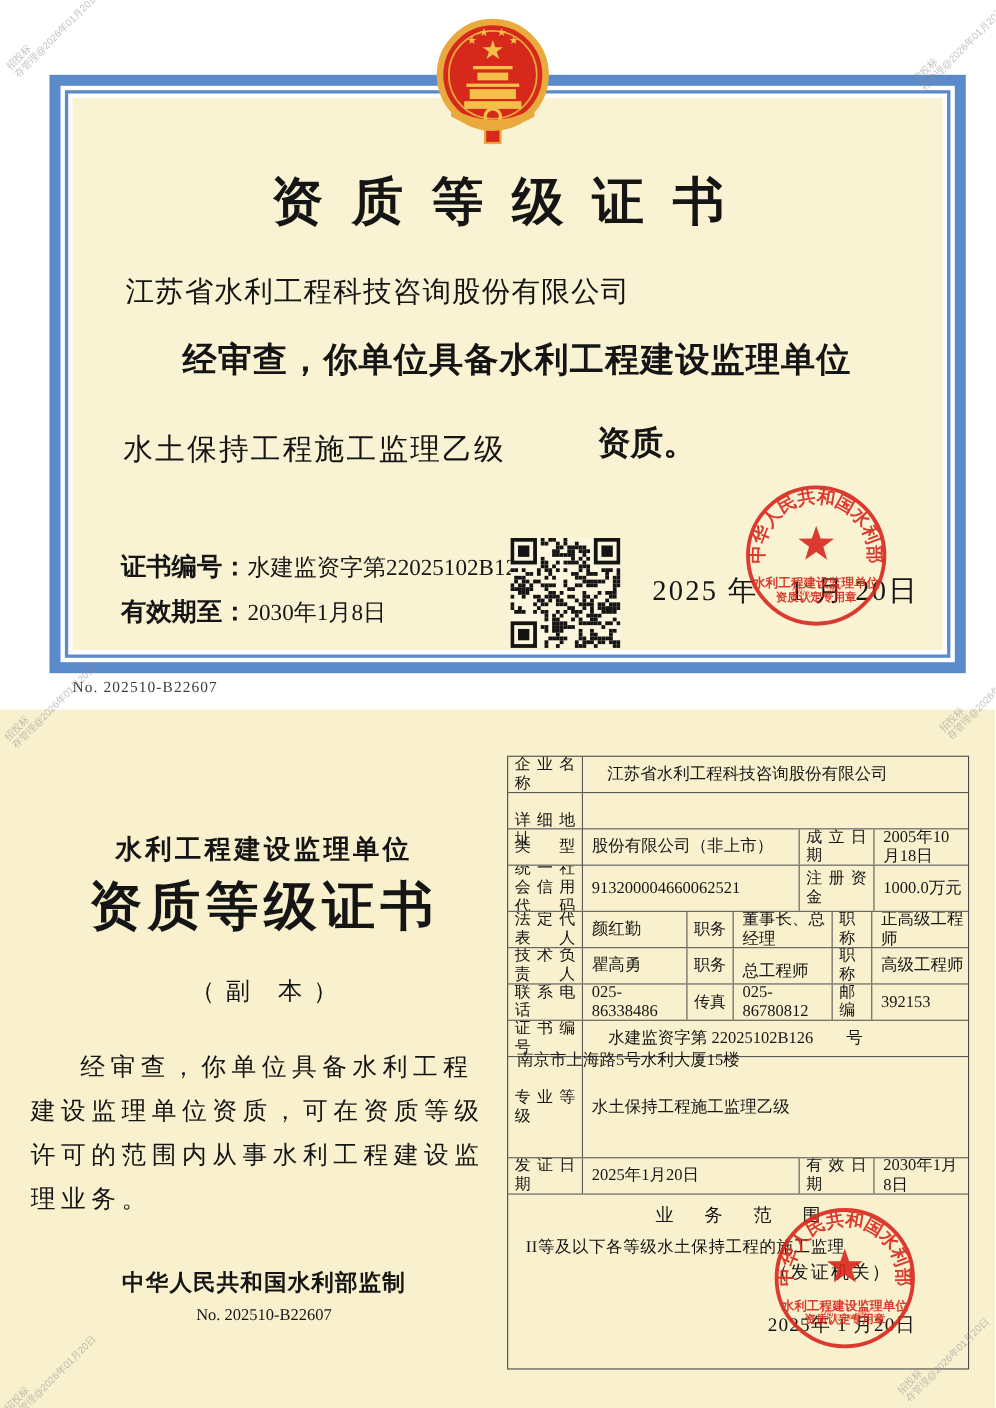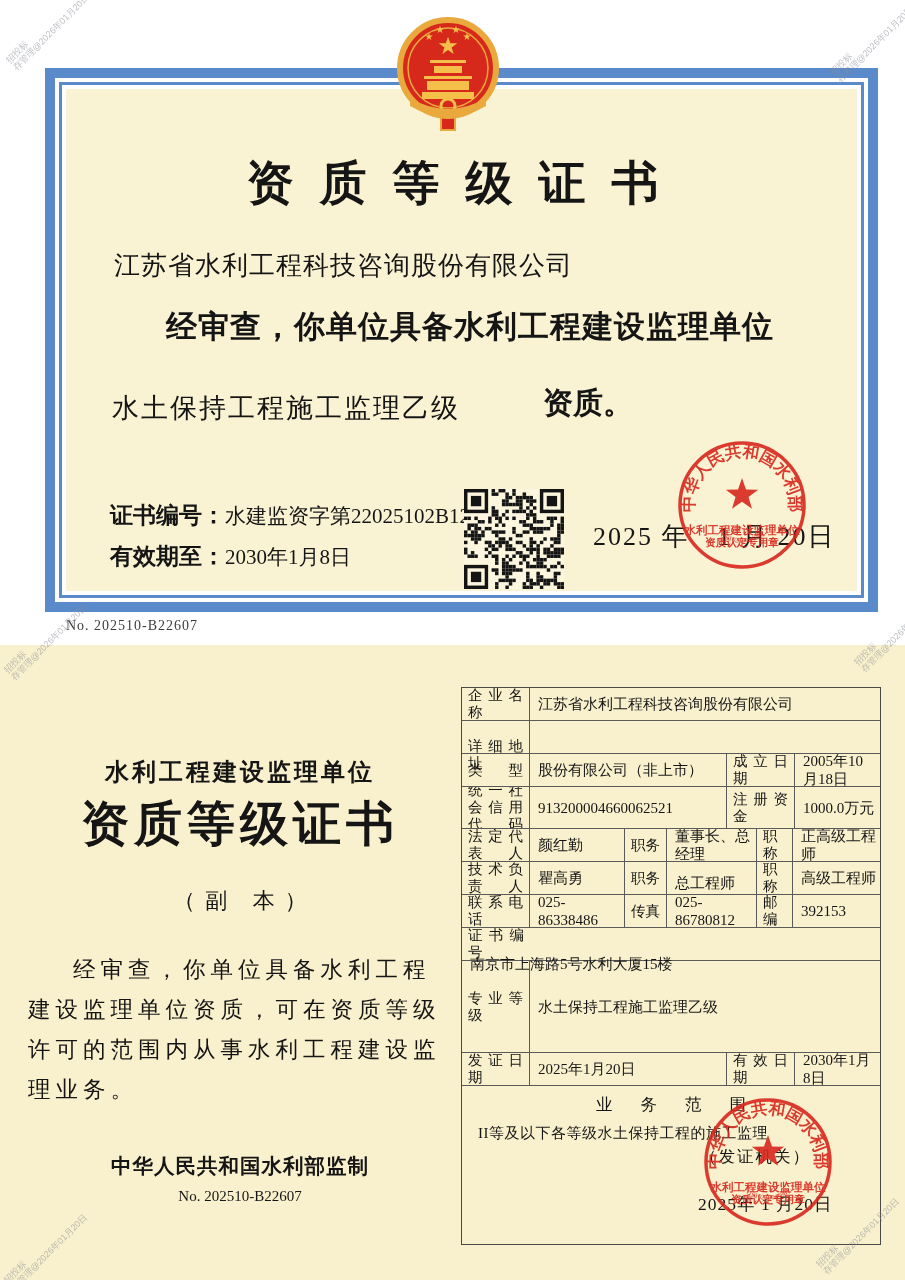--- a/index.html
+++ b/index.html
@@ -424,21 +424,21 @@
   <div class="page2"></div>
 
   <div class="subtitle2">水利工程建设监理单位</div>
   <div class="title2">资质等级证书</div>
   <div class="copy2">（副 本）</div>
   <div class="para2">经审查，你单位具备水利工程建设监理单位资质，可在资质等级许可的范围内从事水利工程建设监理业务。</div>
   <div class="issuer2">中华人民共和国水利部监制</div>
   <div class="serial2">No. 202510-B22607</div>
 
   <div id="cert-table">
-    <div class="trow" style="height: 33px;">
+    <div class="trow" style="height: 33px; gap: 14px;">
         <div class="tcell tlabel" style="flex: 0 0 68px; width: 68px;">
           <span>企业名称</span>
         </div>
         <div class="tcell tvalue" style="flex: 0 0 350px; width: 350px;">
           <span>江苏省水利工程科技咨询股份有限公司</span>
         </div>
       </div>
       <div class="trow" style="height: 33px; flex-direction: column;">
         <div class="tcell tlabel" style="flex: 0 0 68px; width: 68px;">
           <span>详细地址</span>
@@ -531,20 +531,23 @@
         <div class="tcell tlabel" style="flex: 0 0 36px; width: 36px;">
           <span>邮编</span>
         </div>
         <div class="tcell tvalue" style="flex: 0 0 87px; width: 87px;">
           <span>392153</span>
         </div>
       </div>
       <div class="trow" style="height: 33px;">
         <div class="tcell tlabel" style="flex: 0 0 68px; width: 68px;">
           <span>证书编号</span>
+        </div>
+        <div class="tcell tvalue" style="flex: 0 0 350px; width: 350px;">
+          <span>　水建监资字第 22025102B126　　号</span>
         </div>
       </div>
       <div class="trow" style="height: 92px;">
         <div class="tcell tlabel" style="flex: 0 0 68px; width: 68px;">
           <span>专业等级</span>
         </div>
         <div class="tcell tvalue" style="flex: 0 0 350px; width: 350px;">
           <span>水土保持工程施工监理乙级</span>
         </div>
       </div>

